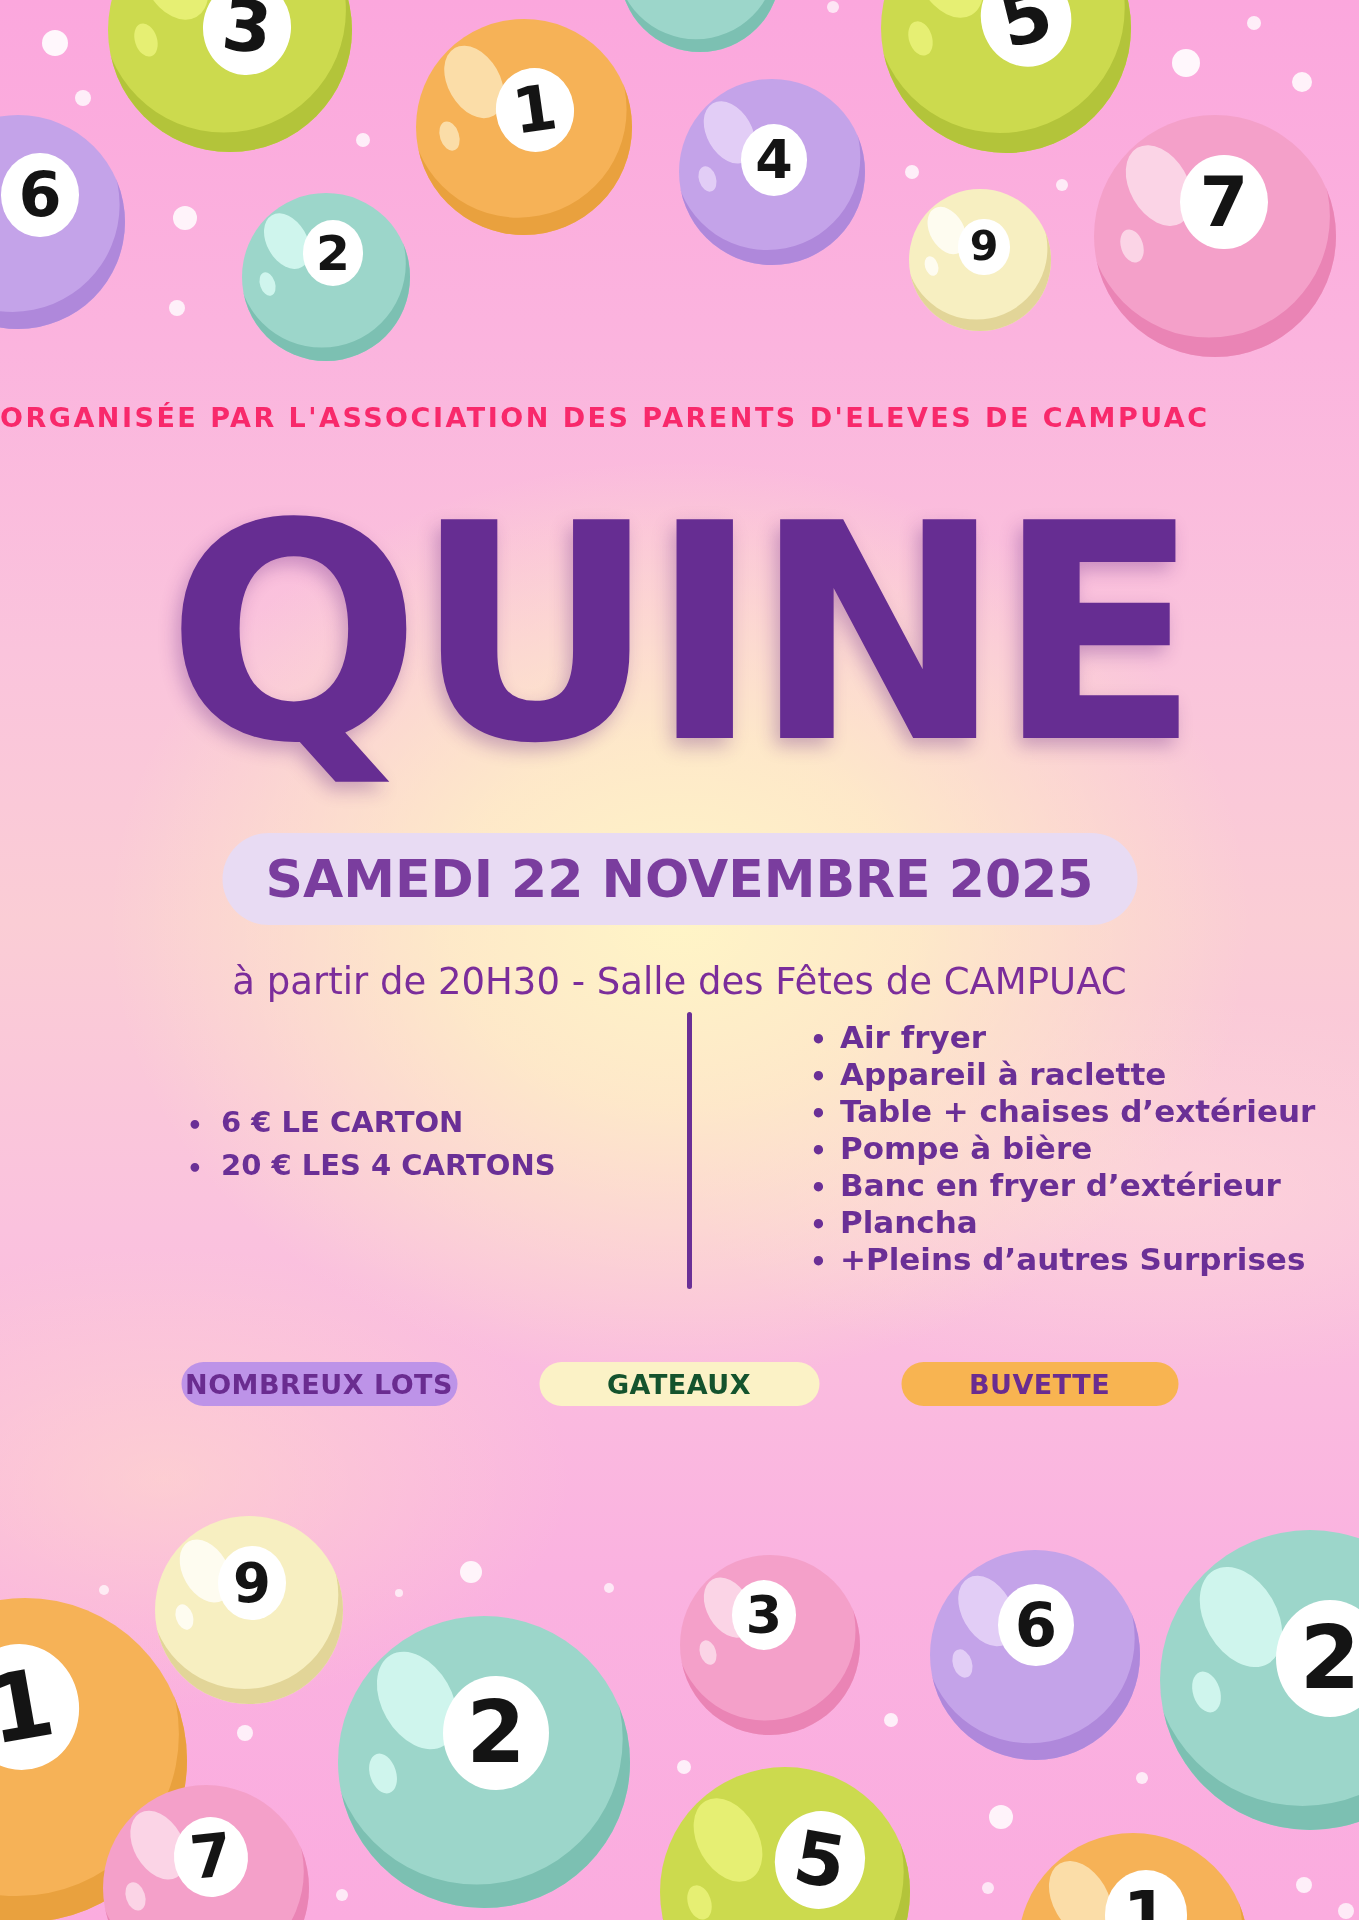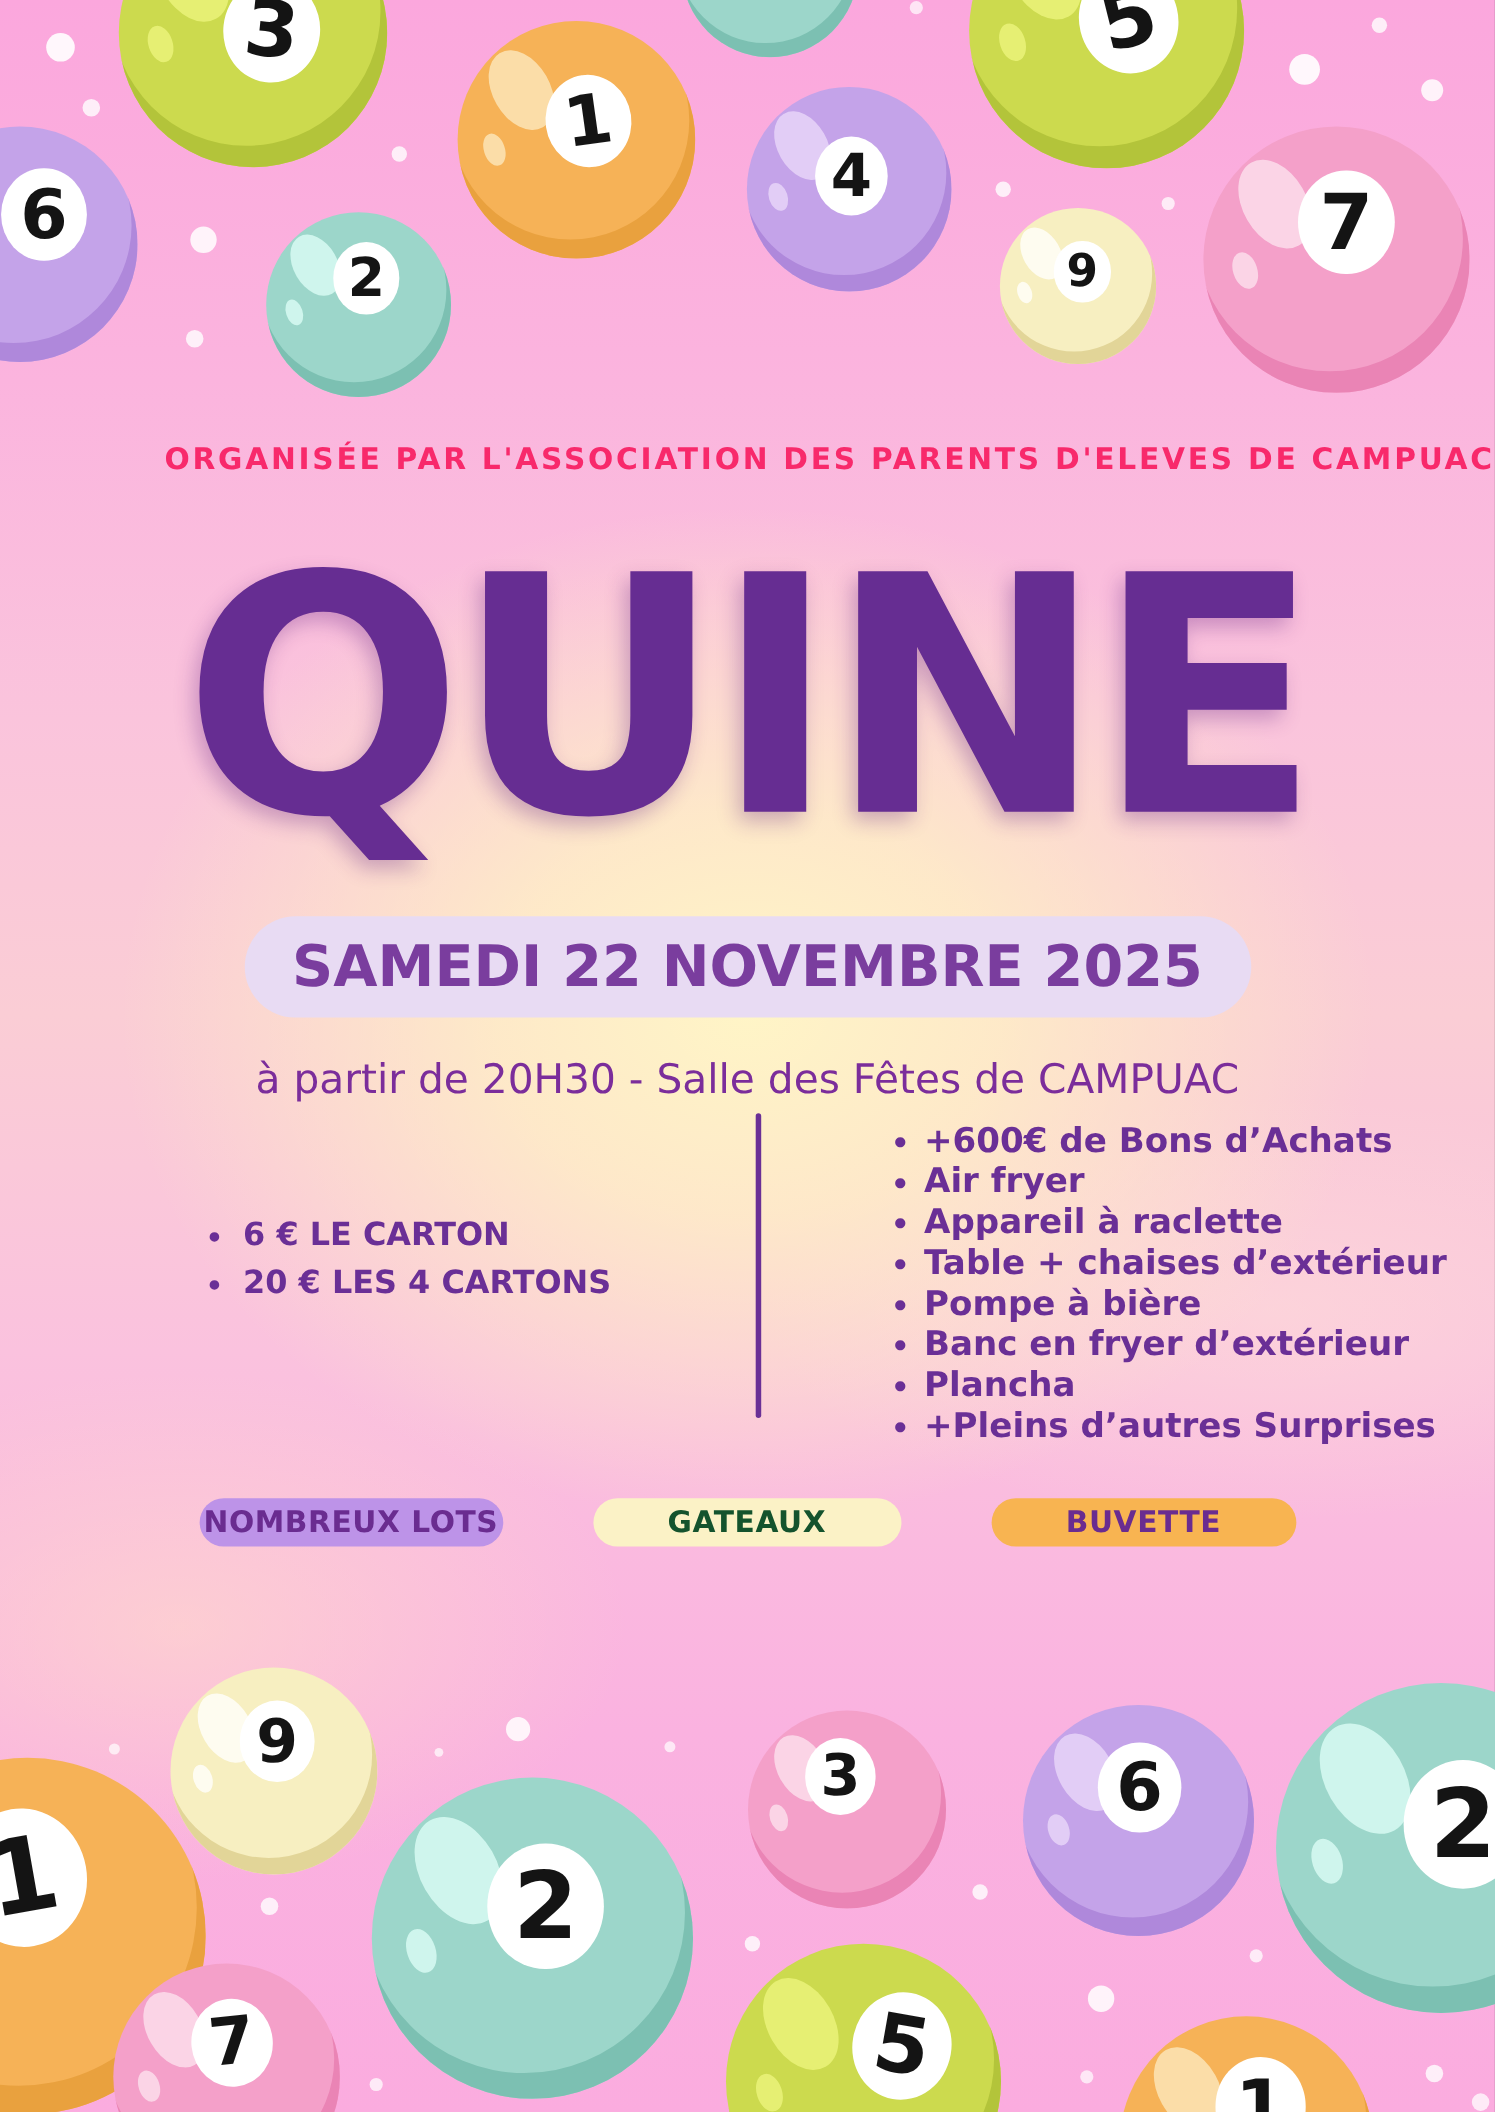--- a/index.html
+++ b/index.html
@@ -12,21 +12,21 @@
       radial-gradient(34% 10% at 85% 62%, rgba(255,230,215,.45) 0%, rgba(255,230,215,0) 100%),
       linear-gradient(180deg,#fba7dd 0%,#fbb4de 18%,#fac4dc 34%,#facdd5 48%,#fac2de 64%,#fab2e0 82%,#fbacdf 100%);
   }
   .dot{position:absolute;background:#fff;border-radius:50%;}
   .ball{position:absolute;border-radius:50%;}
   .hl{position:absolute;border-radius:50%;opacity:.95;}
   .hl1{left:15%;top:11%;width:24%;height:36%;transform:rotate(-30deg);}
   .hl2{left:11%;top:47%;width:9%;height:14%;transform:rotate(-18deg);}
   .disc{position:absolute;background:#fff;border-radius:50%;display:flex;align-items:center;justify-content:center;}
   .num{font-weight:bold;color:#141414;line-height:1;}
-  .organizer{position:absolute;left:0;right:0;top:402px;text-align:right;
+  .organizer{position:absolute;left:0;right:0;top:402px;text-align:left;
     font-size:27px;font-weight:bold;letter-spacing:2.5px;white-space:nowrap;}
   .title{position:absolute;left:0;right:0;top:485px;margin:0;text-align:center;
     font-size:300px;line-height:1;font-weight:bold;letter-spacing:-8px;
     text-shadow:-5px 8px 18px rgba(96,32,130,.32);}
   .date-pill{position:absolute;left:50%;top:833px;transform:translateX(-50%);
     width:915px;height:92px;border-radius:46px;display:flex;align-items:center;justify-content:center;}
   .date-pill span{font-size:52px;font-weight:bold;letter-spacing:0px;white-space:nowrap;}
   .venue{position:absolute;left:0;right:0;top:960px;text-align:center;
     font-size:37px;font-weight:normal;white-space:nowrap;}
   .divider{position:absolute;left:687px;top:1012px;width:5px;height:277px;border-radius:3px;}
@@ -203,21 +203,20 @@
       <span style="color: rgb(122, 61, 158);">SAMEDI 22 NOVEMBRE 2025</span>
     </div>
     <div class="venue" style="color: rgb(123, 45, 155);">à partir de 20H30 - Salle des Fêtes de CAMPUAC</div>
 
     <div class="divider" style="background: rgb(106, 47, 150);"></div>
     <ul class="cols" id="pricing" style="color: rgb(106, 47, 150);">
         <li>6 € LE CARTON</li>
         <li>20 € LES 4 CARTONS</li>
       </ul>
     <ul class="cols" id="prizes" style="color: rgb(106, 47, 150);">
-        <li>+600€ de Bons d’Achats</li>
         <li>Air fryer</li>
         <li>Appareil à raclette</li>
         <li>Table + chaises d’extérieur</li>
         <li>Pompe à bière</li>
         <li>Banc en fryer d’extérieur</li>
         <li>Plancha</li>
         <li>+Pleins d’autres Surprises</li>
       </ul>
 
     <div class="badges" id="badges">

